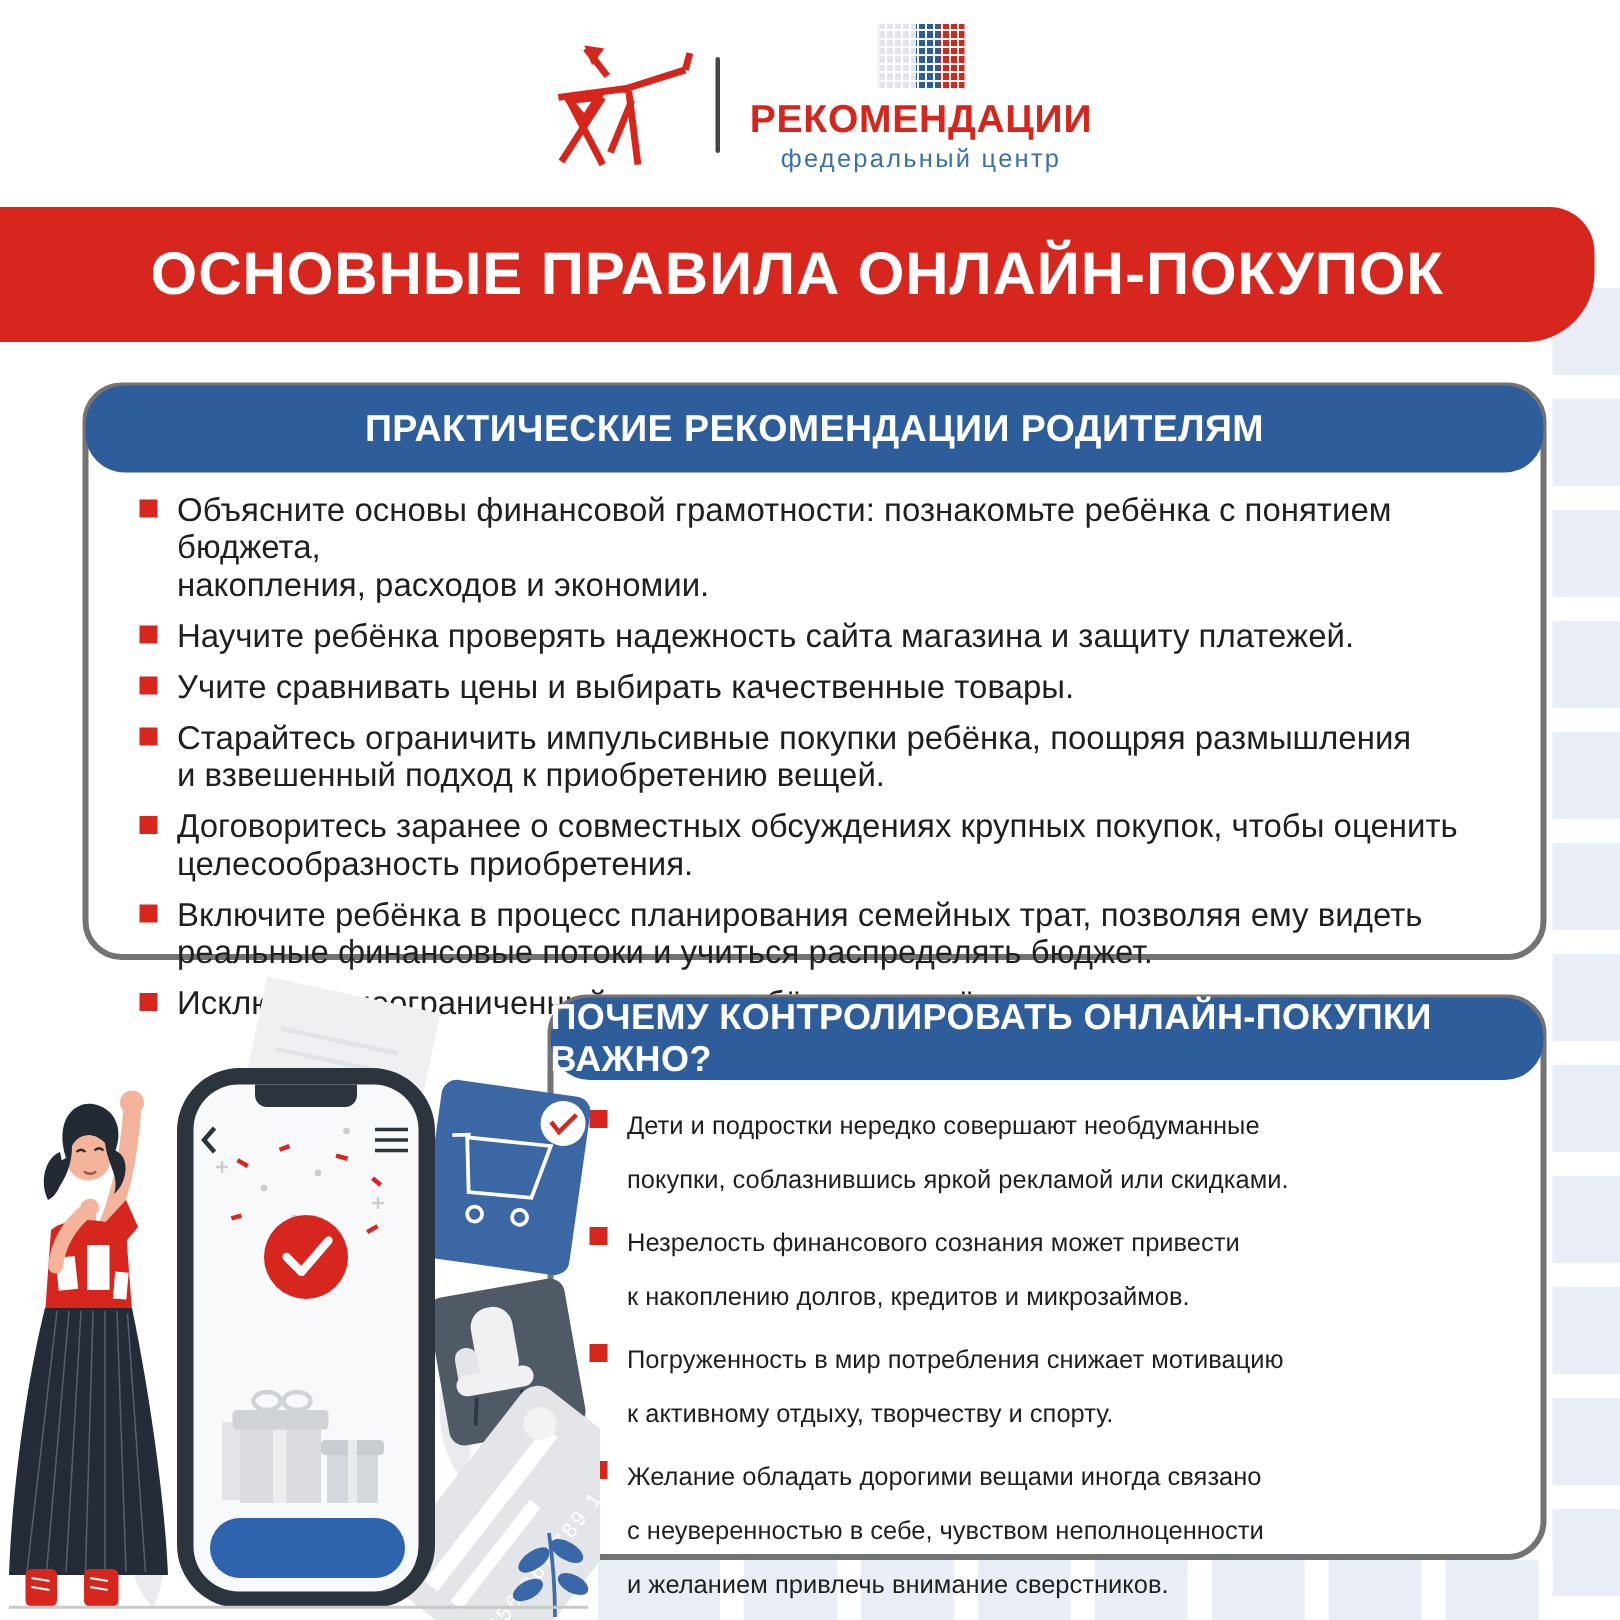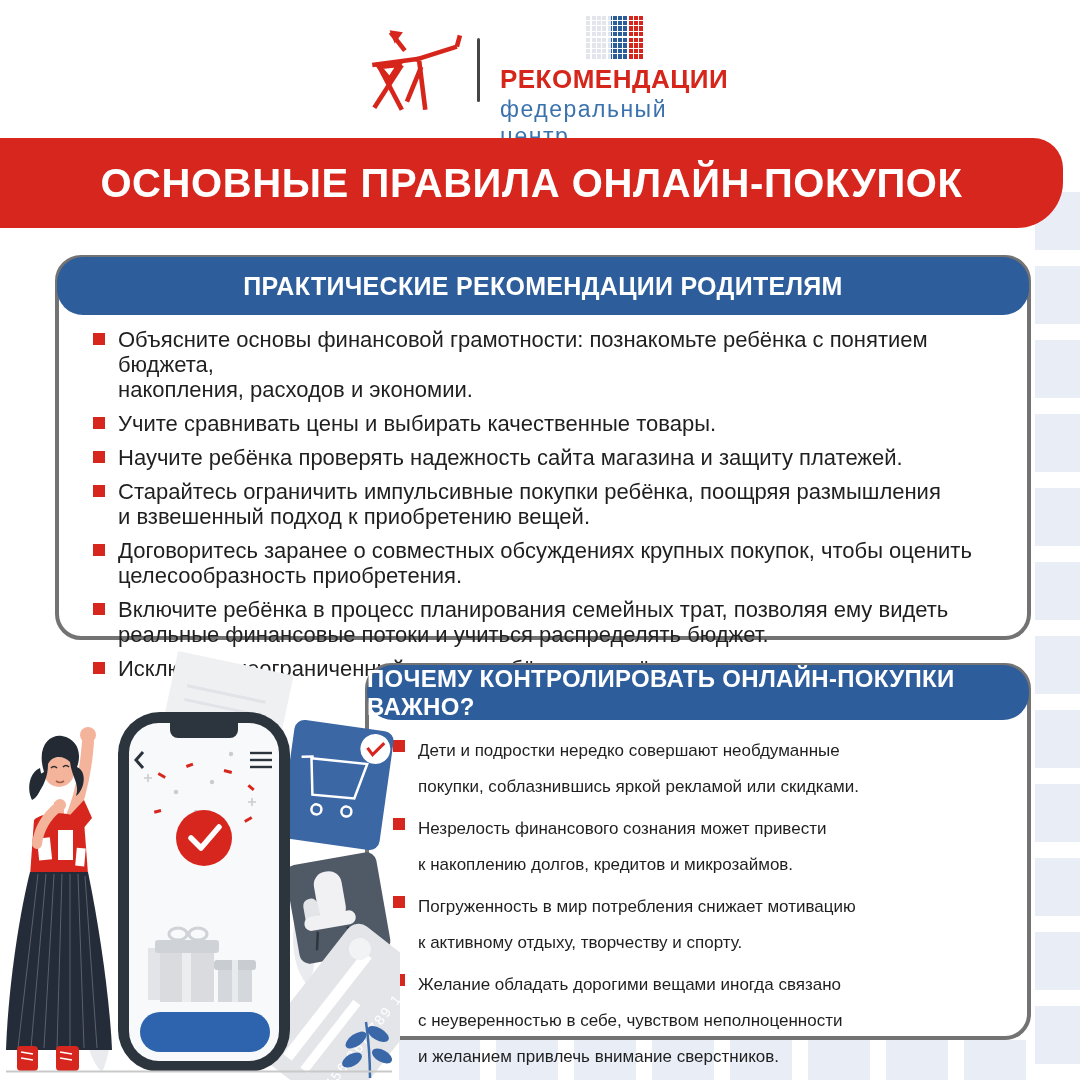--- a/index.html
+++ b/index.html
@@ -24,21 +24,21 @@
   .logo-divider{position:absolute;left:477px;top:38px;width:3px;height:64px;background:#454545;border-radius:2px;}
   .brand{position:absolute;left:500px;top:16px;width:228px;display:flex;flex-direction:column;align-items:center;}
   .pxgrid{
     width:58px;height:44px;margin-bottom:6px;
     background-image:
       repeating-linear-gradient(0deg,#ffffff 0 1.3px,transparent 1.3px 5.6px),
       repeating-linear-gradient(90deg,#ffffff 0 1.3px,transparent 1.3px 5.3px),
       linear-gradient(90deg,#e2e6ec 0 26px,#2b5d9b 26px 42px,#d6251b 42px 100%);
   }
   .brand-name{font-size:26px;font-weight:bold;color:#d6251b;letter-spacing:.5px;line-height:1.05;}
-  .brand-sub{font-size:23px;color:#3a72ad;letter-spacing:1.5px;margin-top:3px;}
+  .brand-sub{font-size:17px;color:#3a72ad;letter-spacing:1.5px;margin-top:3px;}
   
   .banner{
     position:absolute;left:0;top:138px;width:1063px;height:90px;
     background:#d7261d;border-radius:0 30px 46px 0;
     display:flex;align-items:center;justify-content:center;
   }
   .banner h1{
     margin:0;color:#ffffff;font-size:40px;font-weight:bold;letter-spacing:.6px;
   }
   
@@ -103,25 +103,25 @@
 <div class="card" id="card1">
   <div class="card-head">ПРАКТИЧЕСКИЕ РЕКОМЕНДАЦИИ РОДИТЕЛЯМ</div>
   <ul class="blist">
     <li class="item">
         <span class="sq"></span>
         <span class="txt">Объясните основы финансовой грамотности: познакомьте ребёнка с понятием бюджета,
 накопления, расходов и экономии.</span>
       </li>
     <li class="item">
         <span class="sq"></span>
+        <span class="txt">Научите ребёнка проверять надежность сайта магазина и защиту платежей.</span>
+      </li>
+    <li class="item">
+        <span class="sq"></span>
         <span class="txt">Учите сравнивать цены и выбирать качественные товары.</span>
-      </li>
-    <li class="item">
-        <span class="sq"></span>
-        <span class="txt">Научите ребёнка проверять надежность сайта магазина и защиту платежей.</span>
       </li>
     <li class="item">
         <span class="sq"></span>
         <span class="txt">Старайтесь ограничить импульсивные покупки ребёнка, поощряя размышления
 и взвешенный подход к приобретению вещей.</span>
       </li>
     <li class="item">
         <span class="sq"></span>
         <span class="txt">Договоритесь заранее о совместных обсуждениях крупных покупок, чтобы оценить
 целесообразность приобретения.</span>

